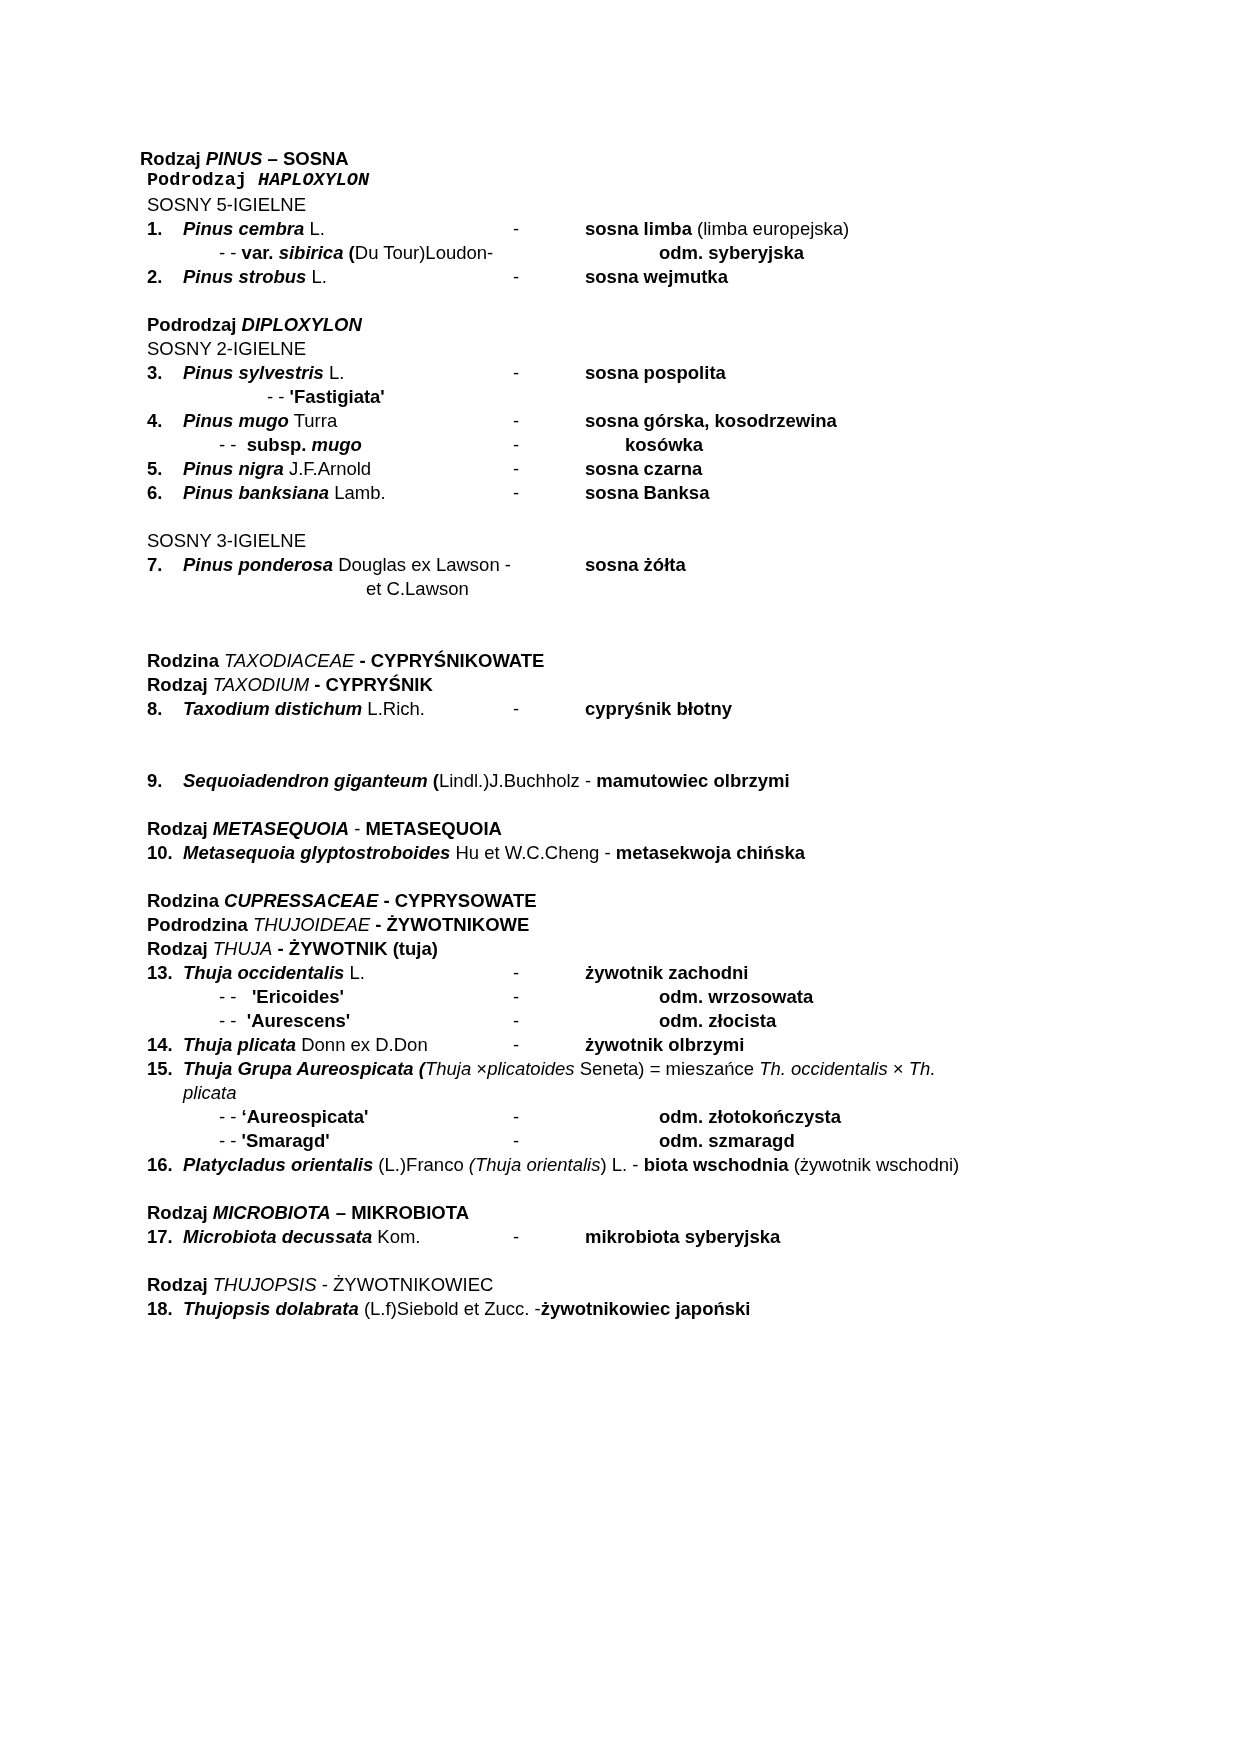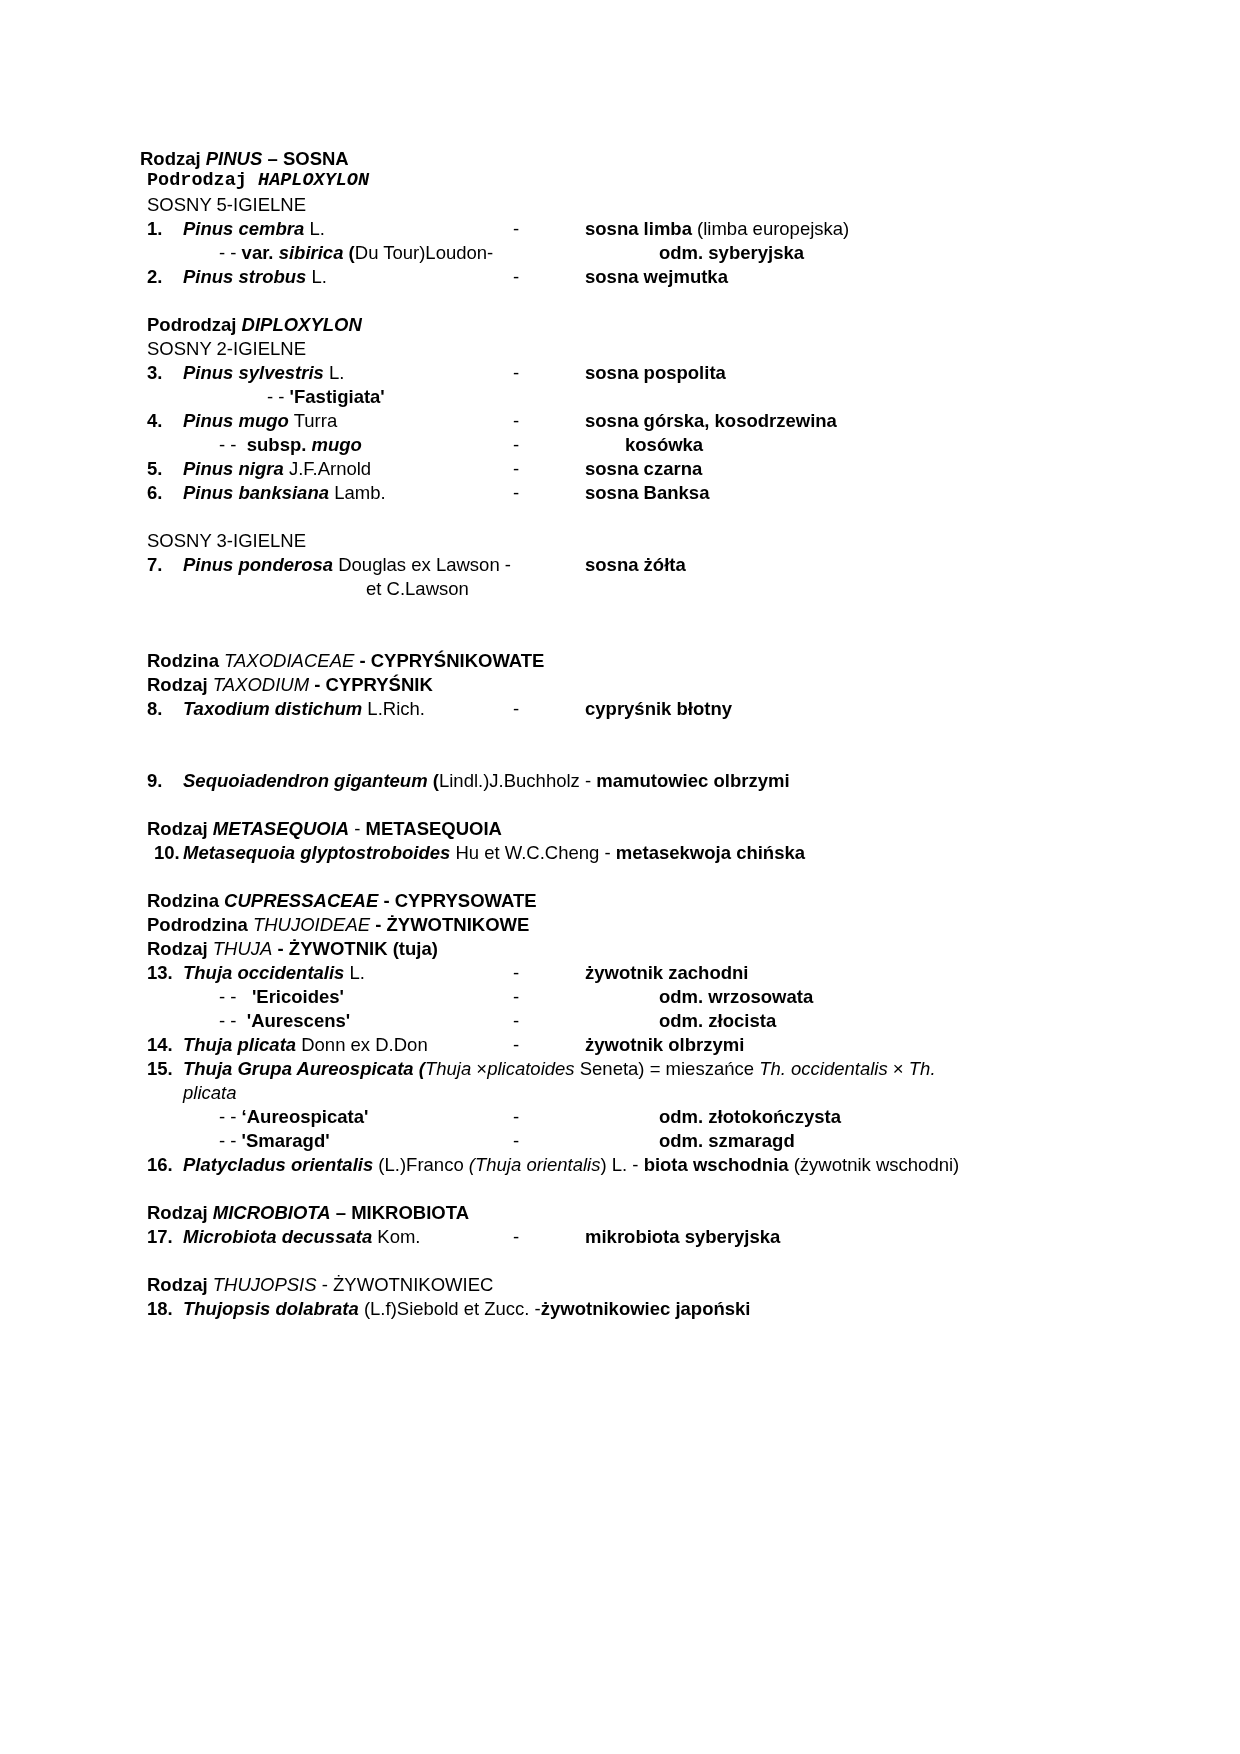--- a/index.html
+++ b/index.html
@@ -103,21 +103,21 @@
       <div class="col" style="left: 585px;"><span class="seg b">cypryśnik błotny</span></div>
     </div>
     <div class="line" style="top: 770px; left: 0px; width: 1240px;">
       <div class="col" style="left: 147px;"><span class="seg b">9.</span></div>
       <div class="col" style="left: 183px;"><span class="seg b i">Sequoiadendron giganteum</span><span class="seg b"> (</span><span class="seg">Lindl.)J.Buchholz</span><span class="seg"> - </span><span class="seg b">mamutowiec olbrzymi</span></div>
     </div>
     <div class="line" style="top: 818px; left: 0px; width: 1240px;">
       <div class="col" style="left: 147px;"><span class="seg b">Rodzaj </span><span class="seg b i">METASEQUOIA</span><span class="seg"> - </span><span class="seg b">METASEQUOIA</span></div>
     </div>
     <div class="line" style="top: 842px; left: 0px; width: 1240px;">
-      <div class="col" style="left: 147px; margin-left: 7px;"><span class="seg b">10.</span></div>
+      <div class="col" style="left: 147px;"><span class="seg b">10.</span></div>
       <div class="col" style="left: 183px;"><span class="seg b i">Metasequoia glyptostroboides</span><span class="seg"> Hu et W.C.Cheng - </span><span class="seg b">metasekwoja chińska</span></div>
     </div>
     <div class="line" style="top: 890px; left: 0px; width: 1240px; padding-left: 11px;">
       <div class="col" style="left: 147px;"><span class="seg b">Rodzina </span><span class="seg b i">CUPRESSACEAE</span><span class="seg b"> - CYPRYSOWATE</span></div>
     </div>
     <div class="line" style="top: 914px; left: 0px; width: 1161px;">
       <div class="col" style="left: 147px;"><span class="seg b">Podrodzina </span><span class="seg i">THUJOIDEAE</span><span class="seg b"> - ŻYWOTNIKOWE</span></div>
     </div>
     <div class="line" style="top: 938px; left: 0px; width: 1240px;">
       <div class="col" style="left: 147px;"><span class="seg b">Rodzaj </span><span class="seg i">THUJA</span><span class="seg b"> - ŻYWOTNIK (tuja)</span></div>

